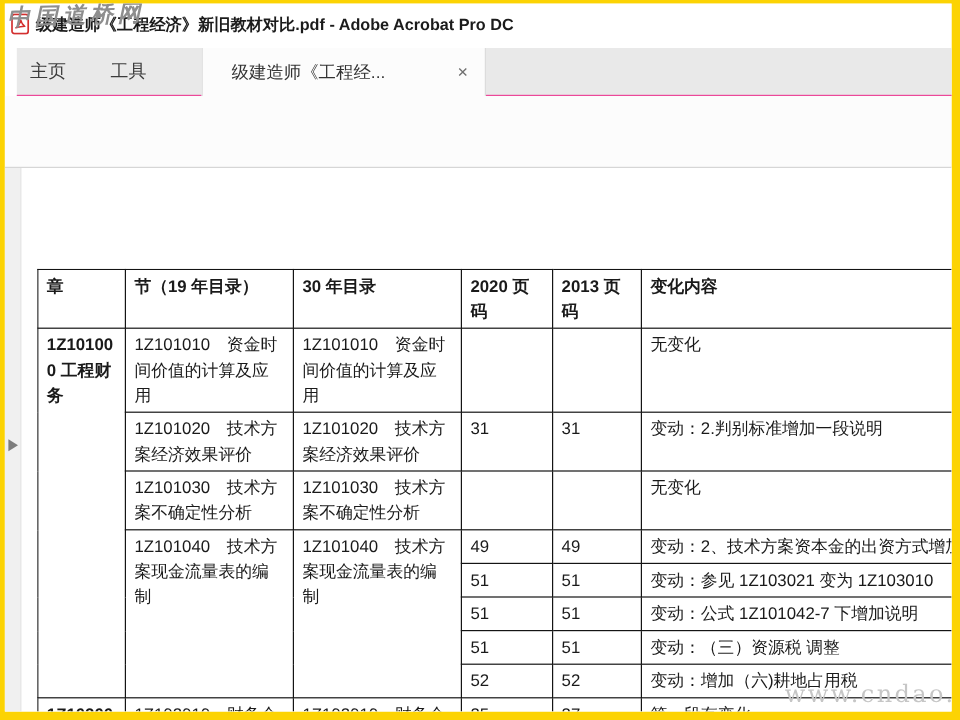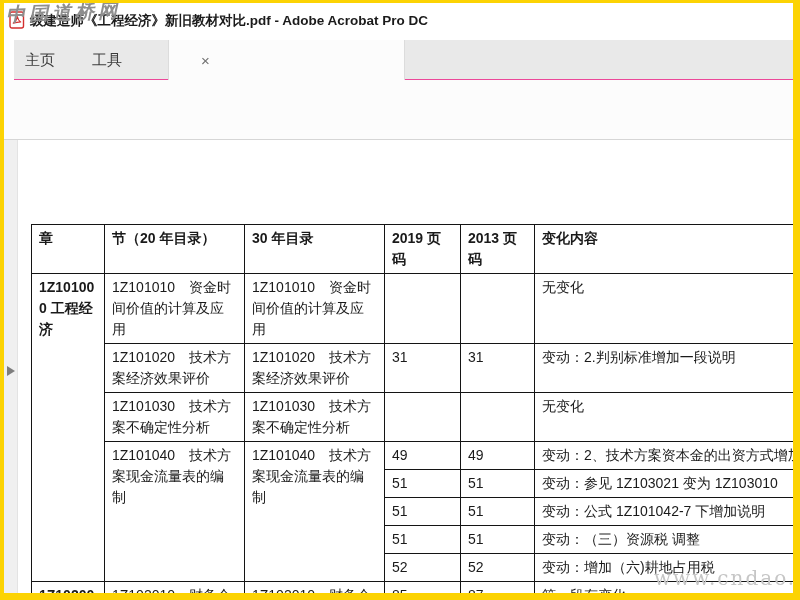--- a/index.html
+++ b/index.html
@@ -65,20 +65,21 @@
           <path d="M4.2 12.2c1.8-1.1 3.6-4 4.1-6.6.5 2.2 1.6 4.3 3.4 5.3-2.3.2-5.2.7-7.5 1.3z" fill="none" stroke="#d32f2f" stroke-width="1.2" stroke-linejoin="round"></path>
         </svg>
     </span>
     <span class="title">级建造师《工程经济》新旧教材对比.pdf - Adobe Acrobat Pro DC</span>
   </div>
 
   <div class="tabbar">
     <span class="tab tab-home">主页</span>
     <span class="tab tab-tools">工具</span>
     <div class="doctab">
+      <span class="lbl">级建造师《工程经...</span>
       <span class="close">×</span>
     </div>
   </div>
 
   <div class="toolbar">
     <button class="tbtn" style="left:11px">
       <svg viewBox="0 0 24 24" class="icon-dis" fill="none" stroke="currentColor" stroke-width="1.6">
           <path d="M5 4h11l3.5 3.5V20H5z"></path>
           <path d="M8 4v5h7V4"></path>
           <path d="M7.5 13h9v7h-9z"></path>
@@ -179,30 +180,30 @@
             <col style="width:73px">
               <col style="width:140px">
               <col style="width:140px">
             <col style="width:76px">
               <col style="width:74px">
               <col style="width:323px">
           </colgroup>
           <thead>
               <tr style="height:31px">
                 <th>章</th>
-                <th>节（20 年目录）</th>
+                <th>节（19 年目录）</th>
                 <th>30 年目录</th>
-                <th>2019 页码</th>
+                <th>2020 页码</th>
                 <th>2013 页码</th>
                 <th>变化内容</th>
               </tr>
             </thead>
           <tbody>
               <tr style="height: 45px;">
-                <td rowspan="8" class="chapter">1Z101000 工程经济</td>
+                <td rowspan="8" class="chapter">1Z101000 工程财务</td>
                 <td>1Z101010　资金时间价值的计算及应用</td>
                 <td>1Z101010　资金时间价值的计算及应用</td>
                 <td></td>
                 <td></td>
                 <td>无变化</td>
               </tr>
               <tr style="height: 47px;">
                 <td>1Z101020　技术方案经济效果评价</td>
                 <td>1Z101020　技术方案经济效果评价</td>
                 <td>31</td>

